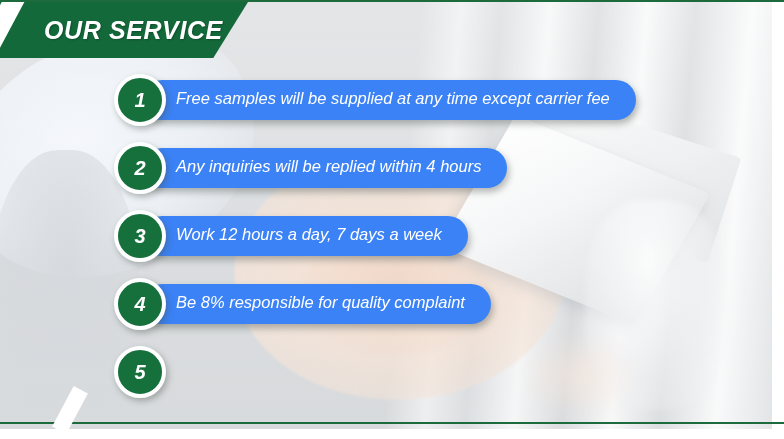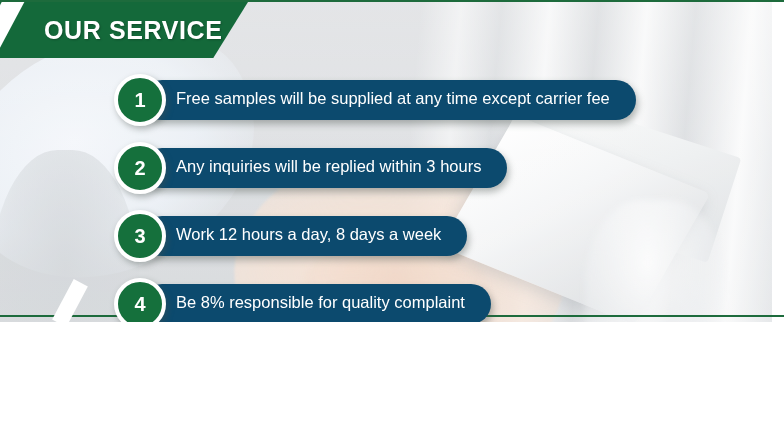--- a/index.html
+++ b/index.html
@@ -5,23 +5,24 @@
   * { margin:0; padding:0; box-sizing:border-box; }
   html,body {
     width:784px; height:439px;
     background:#ffffff;
     font-family:"Liberation Sans", sans-serif;
     overflow:hidden;
   }
 
   #stage {
     position:relative;
-    width:784px; height:322px;
+    width:784px; height:429px;
     background:#ffffff;
     overflow:hidden;
+    font-style:italic;
   }
 
   
   #photo {
     position:absolute; left:0; top:0; width:772px; height:433px;
     overflow:hidden;
     background:
       
       linear-gradient(95deg,
         rgba(232,234,236,0) 0%,
@@ -140,21 +141,21 @@
     position:relative;
     display:flex; align-items:center;
     height:52px;
   }
   .pill {
     position:relative;
     height:40px;
     margin-left:28px;
     padding:0 26px 3px 34px;
     display:flex; align-items:center;
-    background:#0c4a6e;
+    background:#3b82f6;
     border-radius:20px;
     color:#ffffff;
     font-size:16.5px;
     line-height:1;
     white-space:nowrap;
     box-shadow:2px 4px 7px rgba(70,80,75,0.40);
   }
   .badge {
     position:absolute; left:0; top:0;
     width:52px; height:52px;
@@ -197,26 +198,26 @@
 
   <div id="list">
 
     <div class="row">
       <div class="badge">1</div>
       <div class="pill">Free samples will be supplied at any time except carrier fee</div>
     </div>
 
     <div class="row">
       <div class="badge">2</div>
-      <div class="pill">Any inquiries will be replied within 3 hours</div>
+      <div class="pill">Any inquiries will be replied within 4 hours</div>
     </div>
 
     <div class="row">
       <div class="badge">3</div>
-      <div class="pill">Work 12 hours a day, 8 days a week</div>
+      <div class="pill">Work 12 hours a day, 7 days a week</div>
     </div>
 
     <div class="row">
       <div class="badge">4</div>
       <div class="pill">Be 8% responsible for quality complaint</div>
     </div>
 
     <div class="row">
       <div class="badge">5</div>
     </div>

